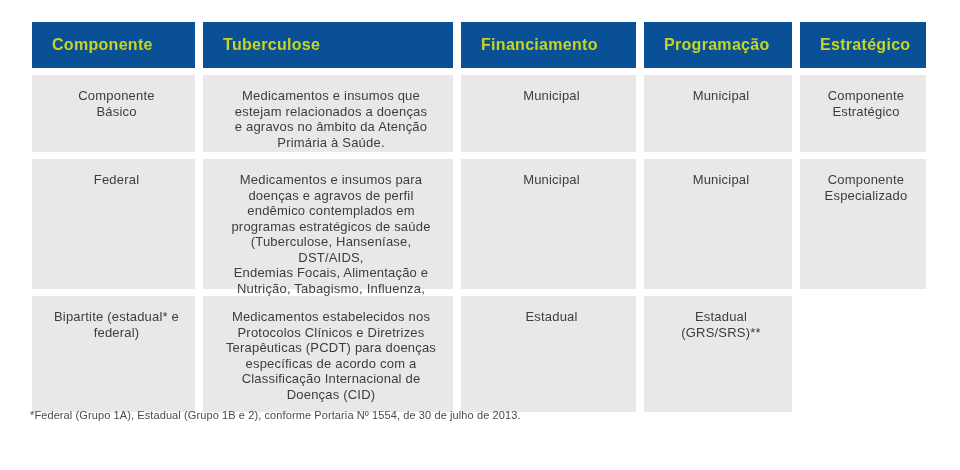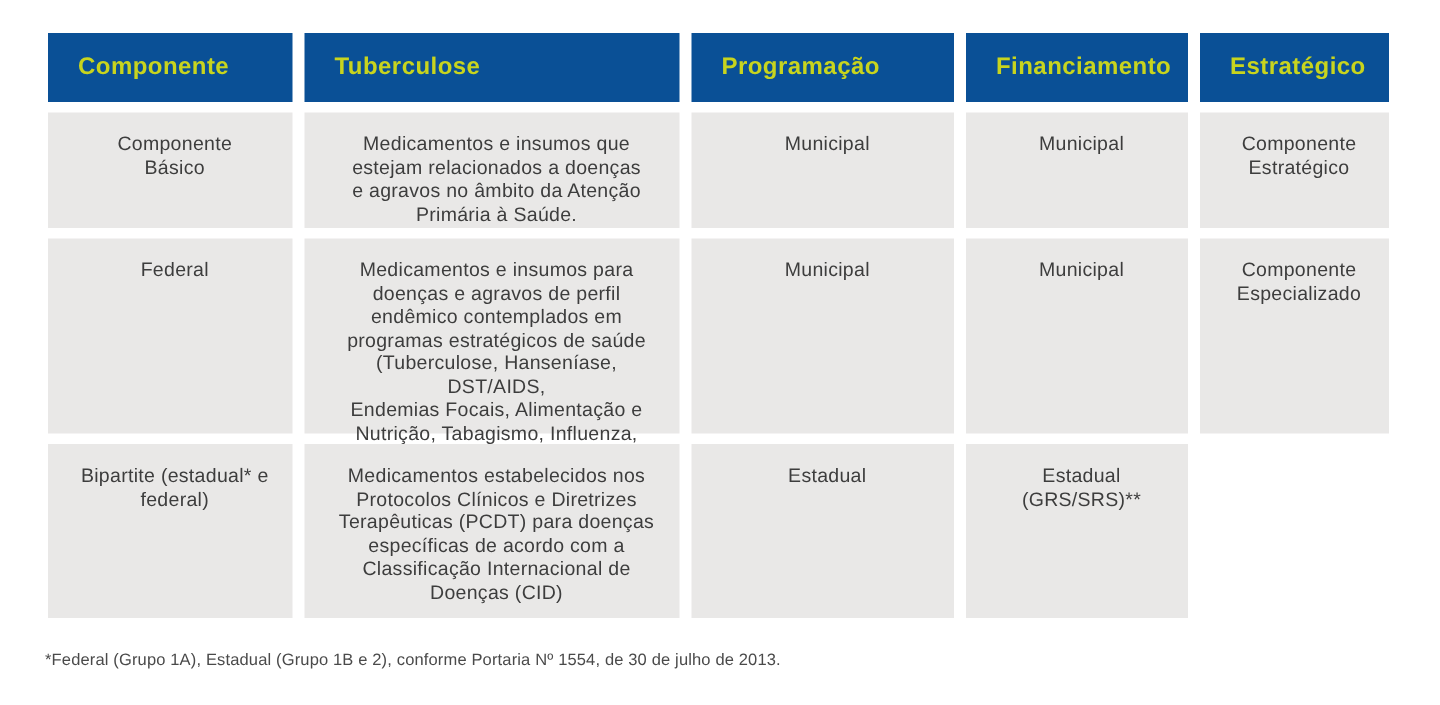--- a/index.html
+++ b/index.html
@@ -42,36 +42,36 @@
     font-size:13px;
     line-height:15.5px;
     letter-spacing:0.2px;
     padding:13px 14px 10px 20px;
     white-space:pre-line;
   }
 
   .footnotes{
     position:absolute;
     left:30px;
-    top:434px;
+    top:409px;
     color:var(--footnote-text);
     font-size:11px;
     line-height:13.5px;
     letter-spacing:0.1px;
   }
 </style>
 </head>
 <body>
 
 <div class="table">
 
   <div class="hcell">Componente</div>
   <div class="hcell">Tuberculose</div>
+  <div class="hcell">Financiamento</div>
   <div class="hcell">Programação</div>
-  <div class="hcell">Financiamento</div>
   <div class="hcell">Estratégico</div>
 
   <div class="cell">Componente
 Básico</div>
   <div class="cell">Medicamentos e insumos que
 estejam relacionados a doenças
 e agravos no âmbito da Atenção
 Primária à Saúde.</div>
   <div class="cell">Municipal</div>
   <div class="cell">Municipal</div>

